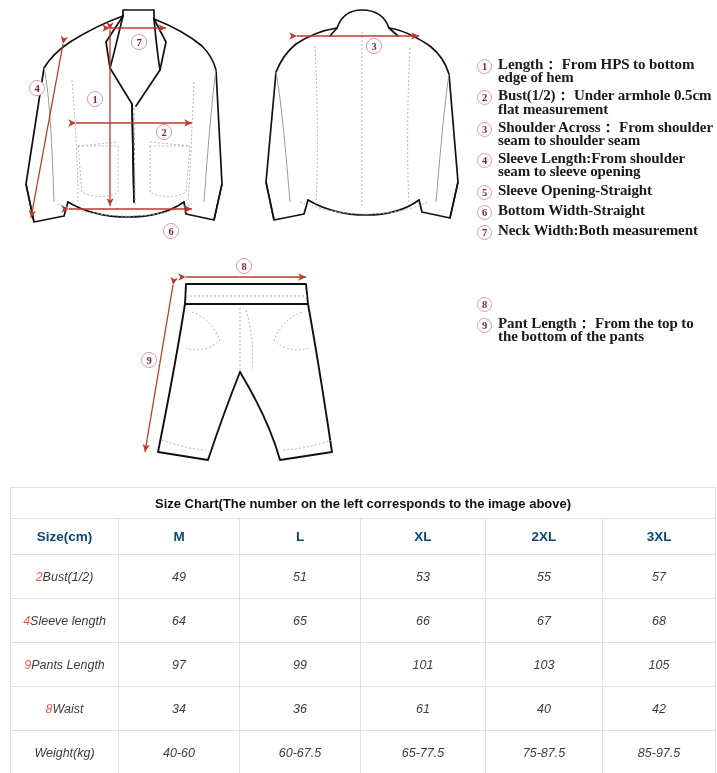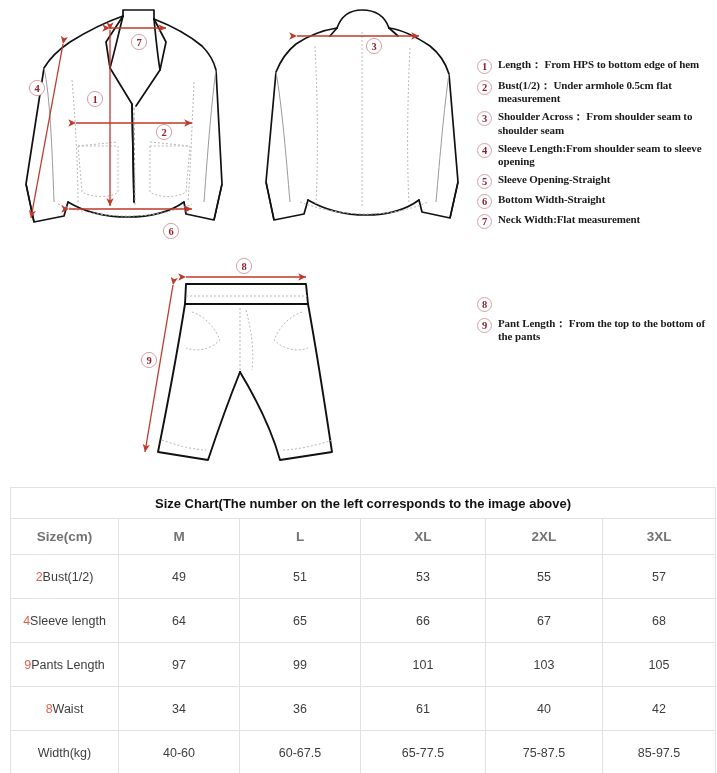--- a/index.html
+++ b/index.html
@@ -47,21 +47,21 @@
     font-weight: bold;
     line-height: 13px;
     text-align: center;
     margin-right: 6px;
     margin-top: 1px;
     background: #fff;
   }
   .legend-text {
     font-family: "Liberation Serif", serif;
     font-weight: bold;
-    font-size: 11px;
+    font-size: 15px;
     line-height: 13.2px;
     color: #1a1a1a;
     letter-spacing: -0.1px;
   }
 
   
   #size-table {
     position: absolute;
     left: 10px; top: 487px;
     width: 705px;
@@ -80,23 +80,23 @@
   #size-table .title-cell {
     height: 31px;
     font-weight: bold;
     font-size: 13px;
     color: #111111;
   }
   #size-table thead.head-row th {
     height: 36px;
     font-weight: bold;
     font-size: 13.5px;
-    color: #737373;
-  }
-  #size-table tbody tr td { height: 44px; }
+    color: #0c4a6e;
+  }
+  #size-table tbody tr td { height: 44px; font-style: italic; }
   .rownum {
     color: #e8604c;
   }
   col.c0 { width: 108px; }
   col.c1 { width: 121px; }
   col.c2 { width: 121px; }
   col.c3 { width: 125px; }
   col.c4 { width: 117px; }
   col.c5 { width: 113px; }
 </style>
@@ -307,21 +307,21 @@
   <div class="legend-row tight">
     <div class="badge">5</div>
     <div class="legend-text">Sleeve Opening-Straight</div>
   </div>
   <div class="legend-row tight">
     <div class="badge">6</div>
     <div class="legend-text">Bottom Width-Straight</div>
   </div>
   <div class="legend-row tight">
     <div class="badge">7</div>
-    <div class="legend-text">Neck Width:Flat measurement</div>
+    <div class="legend-text">Neck Width:Both measurement</div>
   </div>
 </div>
 
 <div class="legend" id="legend-bottom">
   <div class="legend-row">
     <div class="badge">8</div>
   </div>
   <div class="legend-row">
     <div class="badge">9</div>
     <div class="legend-text">Pant Length： From the top to the bottom of the pants</div>
@@ -379,21 +379,21 @@
       </tr>
       <tr>
         <td><span class="rownum">8</span><span>Waist</span></td>
         <td>34</td>
         <td>36</td>
         <td>61</td>
         <td>40</td>
         <td>42</td>
       </tr>
       <tr>
-        <td><span>Width(kg)</span></td>
+        <td><span>Weight(kg)</span></td>
         <td>40-60</td>
         <td>60-67.5</td>
         <td>65-77.5</td>
         <td>75-87.5</td>
         <td>85-97.5</td>
       </tr>
     </tbody>
 </table>
 
 </body></html>

